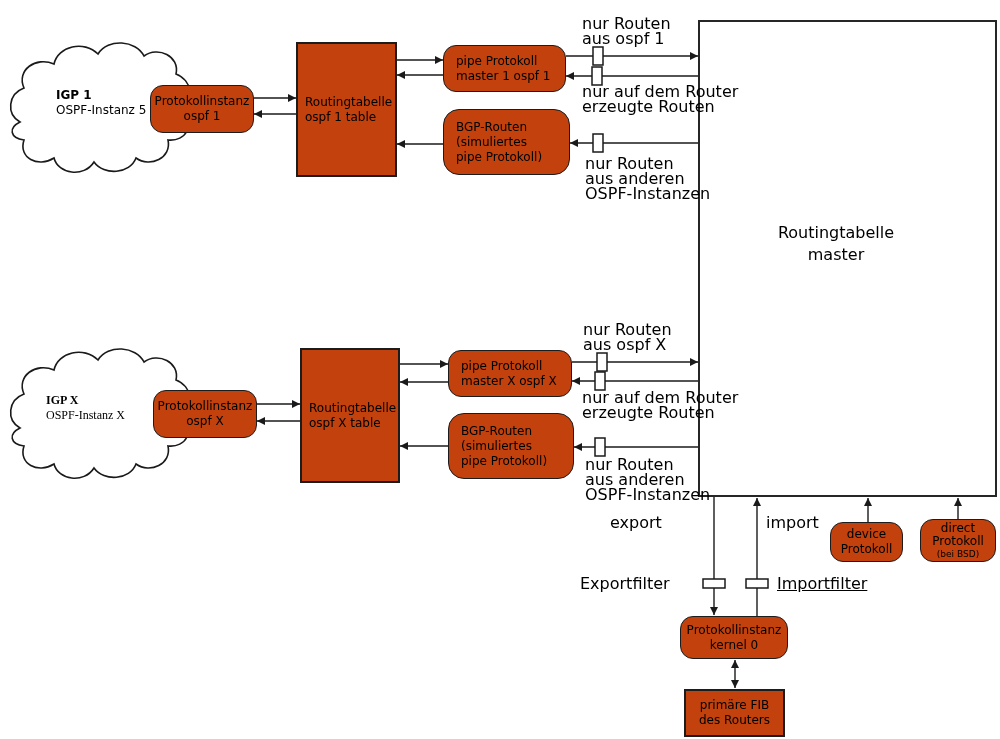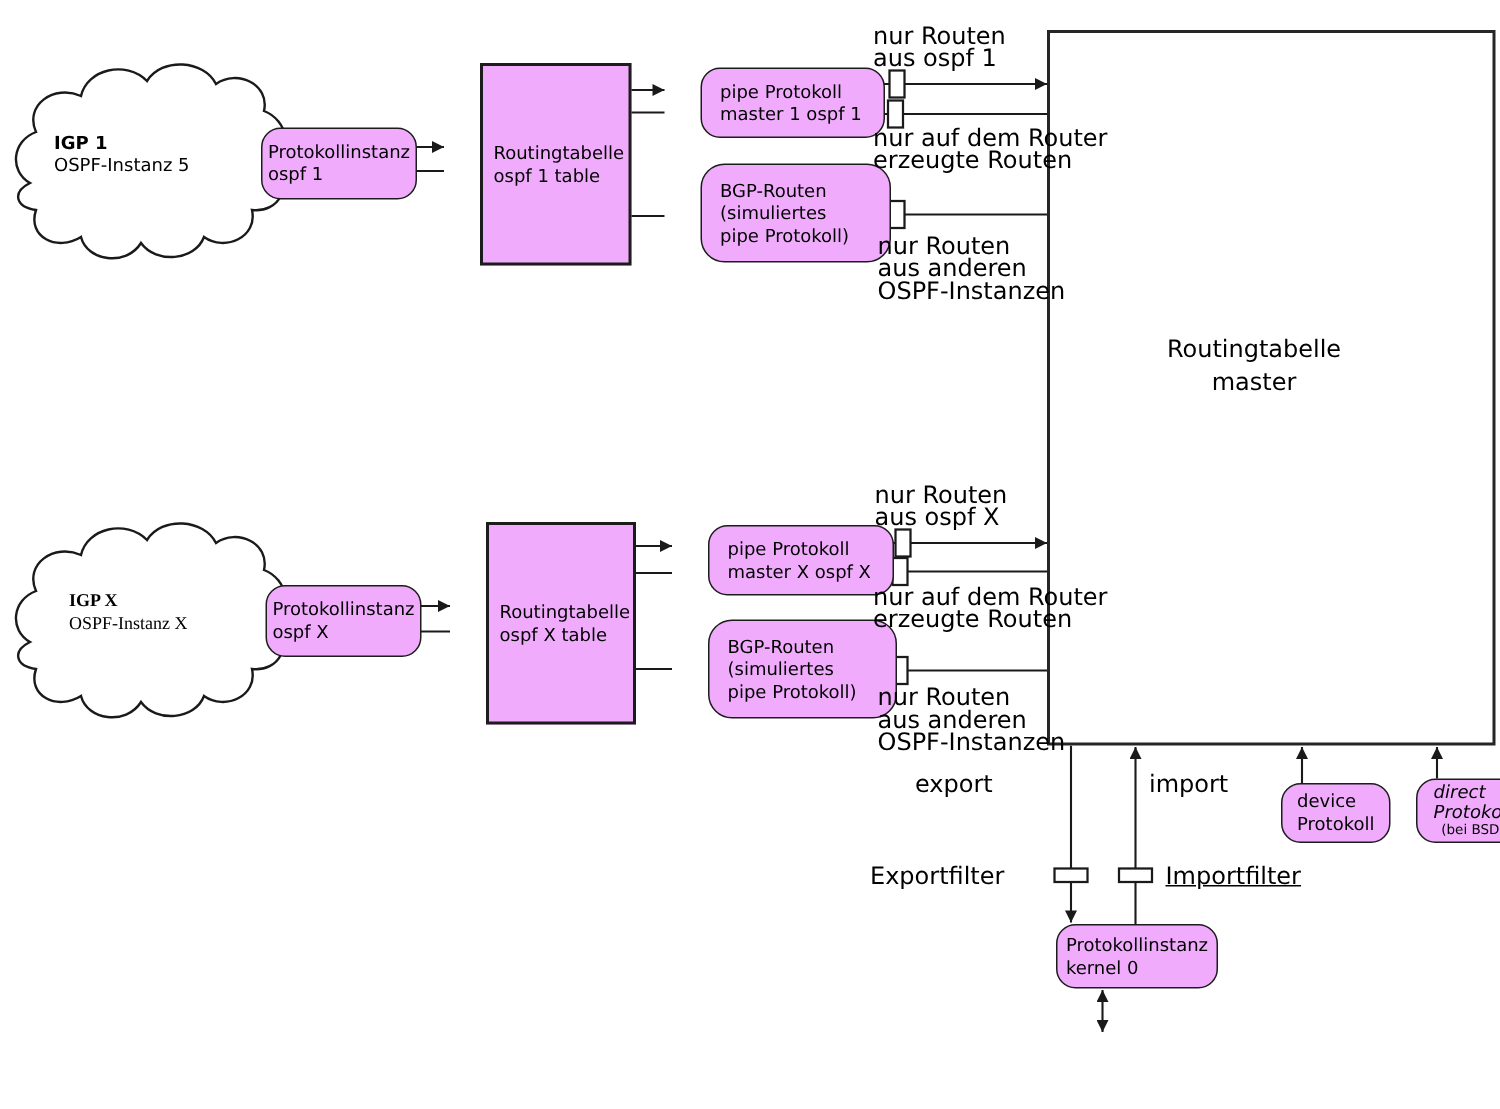--- a/index.html
+++ b/index.html
@@ -3,45 +3,45 @@
 <meta charset="utf-8">
 <style>
   html,body { margin:0; padding:0; background:#fff; }
   .stage {
     position:relative; width:1000px; height:739px; background:#ffffff;
     font-family:"DejaVu Sans","Liberation Sans",sans-serif; color:#000;
     overflow:hidden;
   }
   svg.wires { position:absolute; left:0; top:0; }
   .node {
-    position:absolute; background:#f0abfc; box-sizing:border-box;
+    position:absolute; background:#c2410c; box-sizing:border-box;
     border:1.6px solid #1c1c1c; font-size:12px; line-height:15px;
-    white-space:pre-line; display:flex; flex-direction:column; justify-content:center;margin-left:24px;
+    white-space:pre-line; display:flex; flex-direction:column; justify-content:center;
   }
   .round  { border-radius:13px; }
   .rect   { border-width:2px; border-radius:0; }
-  .center { align-items:center; text-align:left; }
+  .center { align-items:center; text-align:center; }
   .leftpad  { align-items:flex-start; text-align:left; padding-left:12px; }
   .leftpad7 { align-items:flex-start; text-align:left; padding-left:7px; }
   .master {
     position:absolute; background:#fff; box-sizing:border-box;
     border:2px solid #262626;
   }
   .master-title {
     position:absolute; left:0; top:200px; width:272px; text-align:center;
     font-size:16px; line-height:22px; white-space:pre-line;
   }
   .lbl {
     position:absolute; font-size:16px; line-height:15px; white-space:pre-line;
   }
   .lbl.right { text-align:left; }
   .cloud-block { position:absolute; font-size:12px; line-height:15px; }
   .cloud-block .ct { font-weight:bold; }
   .note { font-size:9px; line-height:11px; }
-  .tight { line-height:13.5px;font-style:italic; }
+  .tight { line-height:13.5px; }
 </style>
 </head>
 <body>
 
 <div class="stage">
 
   <svg class="wires" width="1000" height="739" viewBox="0 0 1000 739">
     <defs>
       <marker id="ah" viewBox="0 0 10 10" refX="10" refY="5" markerWidth="9" markerHeight="8" markerUnits="userSpaceOnUse" orient="auto-start-reverse">
         <path d="M 0 0 L 10 5 L 0 10 z" fill="#1a1a1a"></path>
@@ -96,21 +96,21 @@
       <rect x="592" y="67" width="10" height="18"></rect>
       <rect x="593" y="134" width="10" height="18"></rect>
       <rect x="597" y="353" width="10" height="18"></rect>
       <rect x="595" y="372" width="10" height="18"></rect>
       <rect x="595" y="438" width="10" height="18"></rect>
       <rect x="703" y="579" width="22" height="9"></rect>
       <rect x="746" y="579" width="22" height="9"></rect>
     </g>
   </svg>
 
-  <div class="cloud-block" style="left:36px; top:88px;">
+  <div class="cloud-block" style="left:56px; top:88px;">
     <div class="ct">IGP 1</div>
     <div>OSPF-Instanz 5</div>
   </div>
   <div class="cloud-block" style="left:46px; top:393px;font-family:Liberation Serif, serif;">
     <div class="ct">IGP X</div>
     <div>OSPF-Instanz X</div>
   </div>
 
   <div class="node round center" style="left:150px; top:85px; width:104px; height:48px;">Protokollinstanz
 ospf 1</div>
@@ -153,20 +153,22 @@
 aus anderen
 OSPF-Instanzen</div>
 
   <div class="lbl right" style="left:610px; top:515px; width:100px;">export</div>
   <div class="lbl" style="left:766px; top:515px;">import</div>
   <div class="lbl right" style="left:580px; top:576px; width:118px;">Exportfilter</div>
   <div class="lbl" style="left:777px; top:576px;text-decoration:underline;">Importfilter</div>
 
   <div class="node round center" style="left:680px; top:616px; width:108px; height:43px;">Protokollinstanz
 kernel 0</div>
+  <div class="node rect center" style="left:684px; top:689px; width:101px; height:48px;">primäre FIB
+des Routers</div>
   <div class="node round center" style="left:830px; top:522px; width:73px; height:40px;">device
 Protokoll</div>
   <div class="node round center" style="left:920px; top:519px; width:76px; height:43px;">
     <div class="tight">direct
 Protokoll</div>
     <div class="note">(bei BSD)</div>
   </div>
 
 </div>
 

